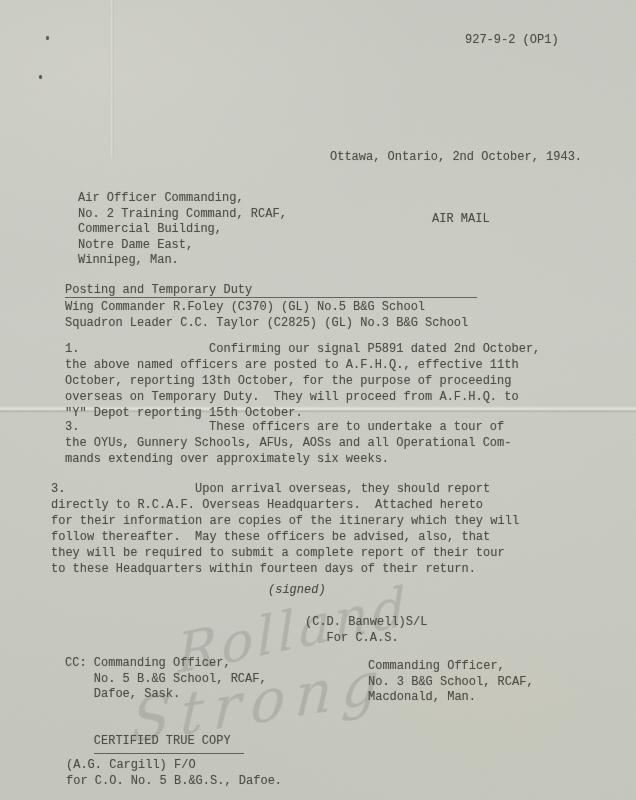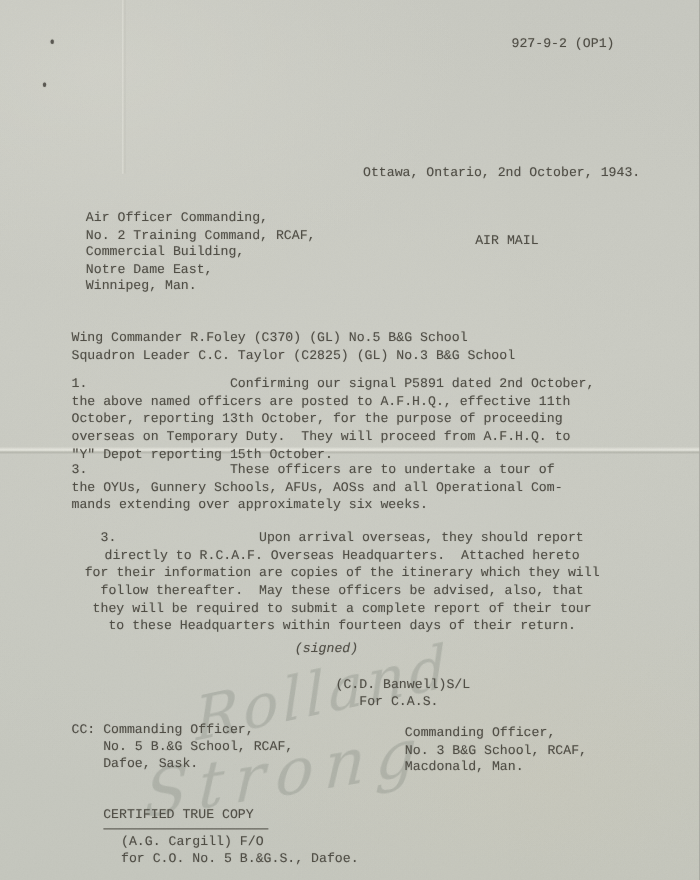--- a/index.html
+++ b/index.html
@@ -78,35 +78,36 @@
   <div class="tw" style="left:330px;top:150px;">Ottawa, Ontario, 2nd October, 1943.</div>
 
   <div class="tw" style="left:78px;top:191px;">Air Officer Commanding,
 No. 2 Training Command, RCAF,
 Commercial Building,
 Notre Dame East,
 Winnipeg, Man.</div>
 
   <div class="tw" style="left:432px;top:212px;">AIR MAIL</div>
 
+  <div class="tw u-block" style="left:65px;top:283px;width:412px;height:14px;">Posting and Temporary Duty</div>
 
   <div class="tw" style="left:65px;top:300px;">Wing Commander R.Foley (C370) (GL) No.5 B&amp;G School
 Squadron Leader C.C. Taylor (C2825) (GL) No.3 B&amp;G School</div>
 
   <div class="tw para" style="left:65px;top:341px;">1.                  Confirming our signal P5891 dated 2nd October,
 the above named officers are posted to A.F.H.Q., effective 11th
 October, reporting 13th October, for the purpose of proceeding
 overseas on Temporary Duty.  They will proceed from A.F.H.Q. to
 "Y" Depot reporting 15th October.</div>
 
   <div class="tw para" style="left:65px;top:419px;">3.                  These officers are to undertake a tour of
 the OYUs, Gunnery Schools, AFUs, AOSs and all Operational Com-
 mands extending over approximately six weeks.</div>
 
-  <div class="tw para" style="left:77px;top:481px;text-align:center;">3.                  Upon arrival overseas, they should report
+  <div class="tw para" style="left:51px;top:481px;">3.                  Upon arrival overseas, they should report
 directly to R.C.A.F. Overseas Headquarters.  Attached hereto
 for their information are copies of the itinerary which they will
 follow thereafter.  May these officers be advised, also, that
 they will be required to submit a complete report of their tour
 to these Headquarters within fourteen days of their return.</div>
 
   <div class="tw" style="left:268px;top:583px;font-style:italic;">(signed)</div>
 
 
   <div class="tw" style="left:305px;top:615px;">(C.D. Banwell)S/L
@@ -117,21 +118,21 @@
     Dafoe, Sask.</div>
 
   <div class="tw" style="left:368px;top:659px;">Commanding Officer,
 No. 3 B&amp;G School, RCAF,
 Macdonald, Man.</div>
 
   <div class="tw" style="left:65px;top:718px;">
     <span class="u-inline" style="min-width:150px;">CERTIFIED TRUE COPY</span>
   </div>
 
-  <div class="tw" style="left:66px;top:758px;margin-left:44px;">(A.G. Cargill) F/O
+  <div class="tw" style="left:66px;top:758px;">(A.G. Cargill) F/O
 for C.O. No. 5 B.&amp;G.S., Dafoe.</div>
 
   <svg class="grain" width="636" height="800">
     <filter id="grain-f">
       <feTurbulence type="fractalNoise" baseFrequency="0.8" numOctaves="2" seed="7" stitchTiles="stitch"></feTurbulence>
       <feColorMatrix type="saturate" values="0"></feColorMatrix>
       <feComponentTransfer>
           <feFuncA type="linear" slope="0.10" intercept="0"></feFuncA>
         </feComponentTransfer>
     </filter>

